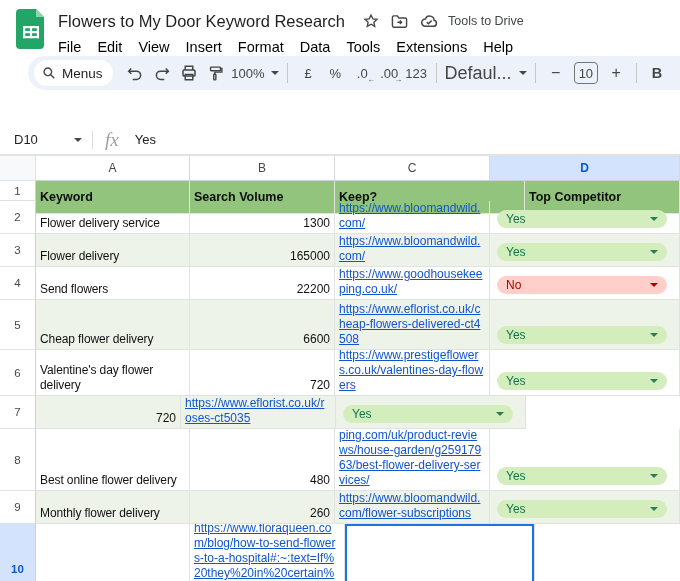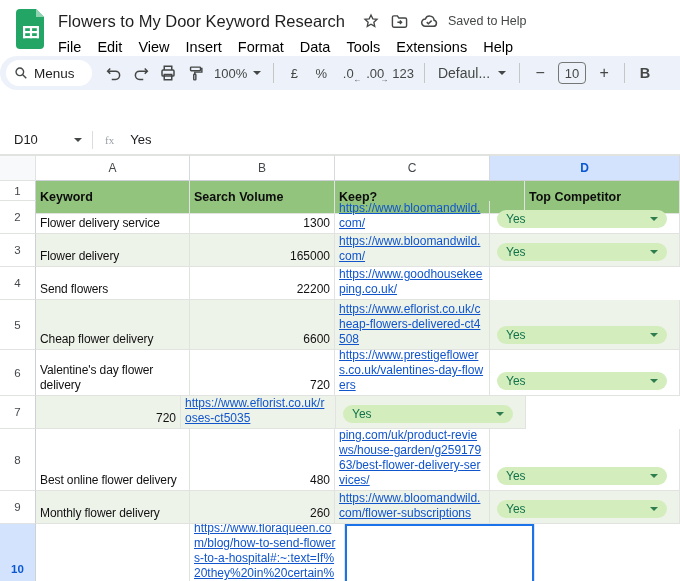--- a/index.html
+++ b/index.html
@@ -12,45 +12,45 @@
   .logo { width:30px; height:40px; margin-right:12px; margin-top:1px; }
   .headblock { display:flex; flex-direction:column; }
   .titlerow { display:flex; align-items:center; height:26px; }
   .doctitle { font-size:16.5px; color:#1f1f1f; margin-right:12px; }
   .titleicon { margin:0 6px; display:flex; align-items:center; }
   .savedtxt { font-size:12.5px; color:#444746; margin-left:4px; }
   .menurow { display:flex; align-items:center; height:26px; margin-left:-8px; }
   .menuitem { font-size:14.5px; color:#000; padding:2px 8px; border-radius:4px; cursor:default; }
 
   
-  .toolbarwrap { height:36px; }
+  .toolbarwrap { height:36px; padding-left:28px; }
   .toolbar { height:34px; background:#edf2fa; border-radius:18px 0 0 18px;
     display:flex; align-items:center; padding:0 10px 0 6px; gap:1px; }
   .searchpill { background:#fff; border-radius:16px; height:26px; width:86px;
     display:flex; align-items:center; padding:0 10px 0 8px; gap:6px; margin-right:8px; }
   .searchpill span { font-size:13.5px; color:#1f1f1f; }
   .tbtn { min-width:26px; height:26px; display:flex; align-items:center; justify-content:center;
     border-radius:4px; color:#444746; font-size:13px; padding:0 3px; position:relative; }
   .tsep { width:1px; height:20px; background:#c4c7c5; margin:0 6px; }
   .zoombtn { font-size:13px; color:#444746; display:flex; align-items:center; gap:6px; padding:0 5px; }
   .caret { width:0; height:0; border-left:4px solid transparent; border-right:4px solid transparent;
     border-top:4px solid #444746; display:inline-block; }
-  .fontbtn { font-size:14px; color:#444746; display:flex; align-items:center; gap:8px; padding:0 6px; min-width:78px; }
+  .fontbtn { font-size:18px; color:#444746; display:flex; align-items:center; gap:8px; padding:0 6px; min-width:78px; }
   .sizebox { width:28px; height:22px; border:1px solid #747775; border-radius:4px; display:flex;
     align-items:center; justify-content:center; font-size:13px; color:#444746; margin:0 4px; }
   .pm { font-size:16px; color:#444746; padding:0 4px; }
   .boldbtn { font-weight:bold; font-size:14.5px; color:#444746; padding:0 6px; }
   .decsub { position:absolute; font-size:8px; bottom:2px; right:0; color:#444746; }
 
   
   .fbar { height:30px; border-bottom:1px solid #e1e3e1; display:flex; align-items:center;margin-top:33px; }
   .namebox { width:92px; display:flex; align-items:center; justify-content:space-between;
     padding:0 10px 0 14px; font-size:13px; color:#1f1f1f; }
   .fdiv { width:1px; height:18px; background:#dadce0; margin-right:12px; }
-  .fx { font-size:11px; color:#9aa0a6; font-family:"Liberation Serif","DejaVu Serif",serif; margin-right:16px; }
+  .fx { font-style:italic; font-size:19px; color:#9aa0a6; font-family:"Liberation Serif","DejaVu Serif",serif; margin-right:16px; }
   .fval { font-size:13px; color:#202124; }
 
   
   .sheet { position:relative; }
   .colheads { display:flex; height:26px; }
   .corner { width:36px; background:#f8f9fa; border:1px solid #e1e3e1; border-left:none; }
   .colhead { border-right:1px solid #d7d9dc; border-top:1px solid #e1e3e1; border-bottom:1px solid #cdd1d6;
     display:flex; align-items:center; justify-content:center; font-size:12px; color:#45484b; background:#fff; }
   .colhead.sel { background:#d3e3fd; color:#0b57d0; font-weight:bold; }
   .w-a{width:154px;} .w-b{width:145px;} .w-c{width:155px;} .w-d{width:190px;}
@@ -116,21 +116,21 @@
             <path d="M2 4a2 2 0 0 1 2-2h5l2 3h9a2 2 0 0 1 2 2v9a2 2 0 0 1-2 2H4a2 2 0 0 1-2-2z"></path>
             <path d="M9 11h6M12.5 8.5L15 11l-2.5 2.5"></path>
           </svg>
         </span>
         <span class="titleicon">
           <svg width="18" height="14" viewBox="0 0 24 18" fill="none" stroke="#444746" stroke-width="2">
             <path d="M7 16h11a4 4 0 0 0 .8-7.9A6 6 0 0 0 7.2 6.3 4.5 4.5 0 0 0 7 16z"></path>
             <path d="M9 10.5l2.2 2.2L15.5 8.5"></path>
           </svg>
         </span>
-        <span class="savedtxt">Saved to Help</span>
+        <span class="savedtxt">Tools to Drive</span>
       </div>
       <div class="menurow">
         <span class="menuitem">File</span>
         <span class="menuitem">Edit</span>
         <span class="menuitem">View</span>
         <span class="menuitem">Insert</span>
         <span class="menuitem">Format</span>
         <span class="menuitem">Data</span>
         <span class="menuitem">Tools</span>
         <span class="menuitem">Extensions</span>
@@ -296,20 +296,26 @@
       <div class="gutter">4</div>
       <div class="cell w-a">
           <span class="kw">Send flowers</span>
         </div>
       <div class="cell w-b">
           <span class="num">22200</span>
         </div>
       <div class="cell w-c">
           <a class="link">https://www.goodhousekeeping.co.uk/</a>
         </div>
+      <div class="cell w-d keepcell">
+        <div class="chip no">
+            <span>No</span>
+            <span class="caret"></span>
+          </div>
+      </div>
     </div>
 
     <div class="row band h50">
       <div class="gutter">5</div>
       <div class="cell w-a">
           <span class="kw">Cheap flower delivery</span>
         </div>
       <div class="cell w-b">
           <span class="num">6600</span>
         </div>

